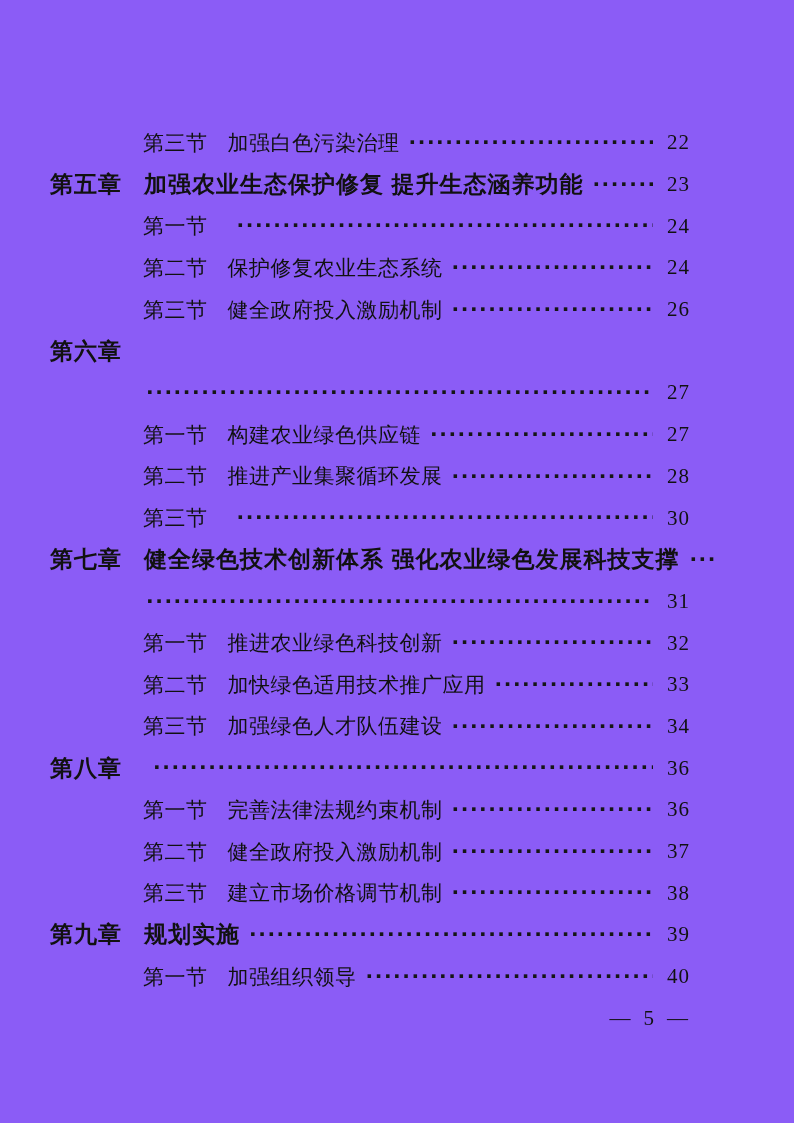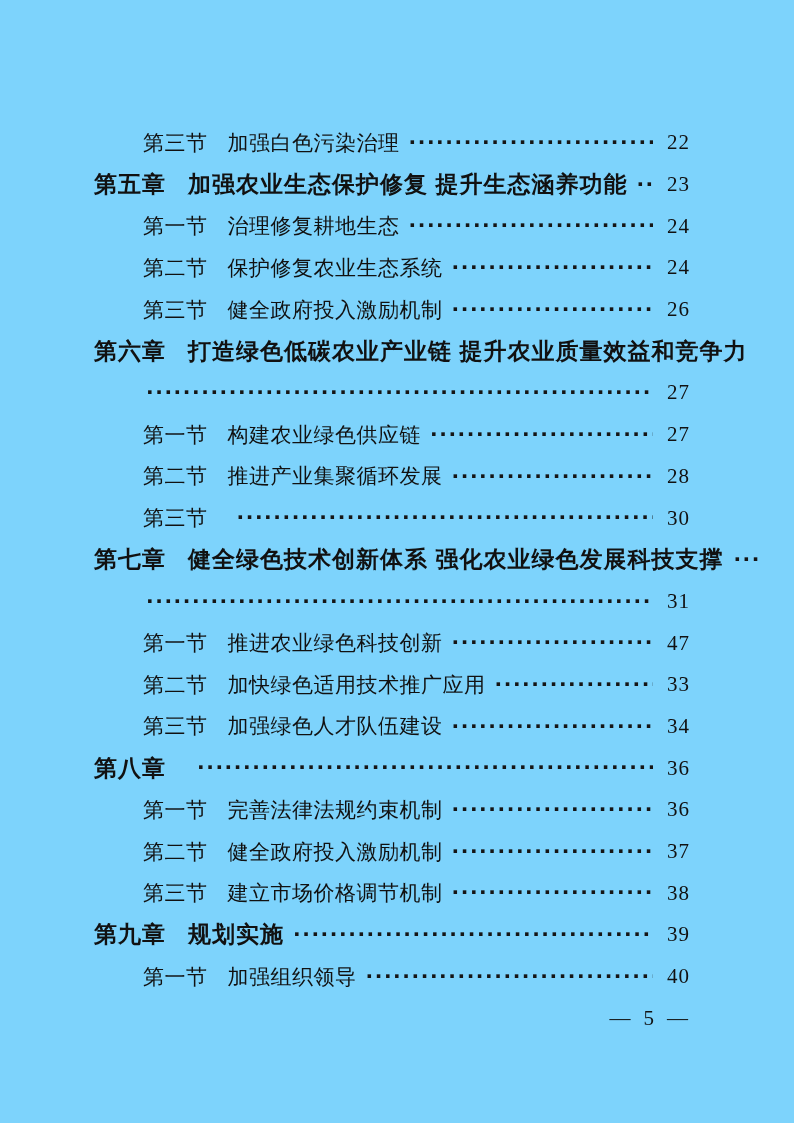--- a/index.html
+++ b/index.html
@@ -11,38 +11,38 @@
     width: 794px;
     height: 1123px;
     position: relative;
     overflow: hidden;
     font-family: "Liberation Serif", serif;
     color: #111111;
   }
   .page {
     position: absolute;
     inset: 0;
-    background: #7dd3fc;
+    background: #8b5cf6;
   }
   .toc-list {
     position: absolute;
     top: 122px;
     left: 0;
     right: 0;
   }
   .row {
     height: 41.7px;
     display: flex;
     align-items: center;
     padding-right: 104px;
     overflow: hidden;
     white-space: nowrap;
   }
   .row.chapter {
-    padding-left: 94px;
+    padding-left: 50px;
     font-family: "Liberation Sans", sans-serif;
     font-weight: bold;
     font-size: 23px;
     letter-spacing: 1px;
   }
   .row.section {
     padding-left: 143px;
     font-family: "Liberation Serif", serif;
     font-size: 21px;
     letter-spacing: 0.5px;
@@ -111,39 +111,37 @@
         <span class="pagenum">22</span>
       </div>
       <div class="row chapter">
         <span class="entry-label">第五章</span>
         <span class="entry-title">加强农业生态保护修复 提升生态涵养功能</span>
         <span class="leader">········································································································································································································</span>
         <span class="pagenum">23</span>
       </div>
       <div class="row section">
         <span class="entry-label">第一节</span>
-        <span class="entry-title">治理修复耕地生态</span>
         <span class="leader">········································································································································································································</span>
         <span class="pagenum">24</span>
       </div>
       <div class="row section">
         <span class="entry-label">第二节</span>
         <span class="entry-title">保护修复农业生态系统</span>
         <span class="leader">········································································································································································································</span>
         <span class="pagenum">24</span>
       </div>
       <div class="row section">
         <span class="entry-label">第三节</span>
         <span class="entry-title">健全政府投入激励机制</span>
         <span class="leader">········································································································································································································</span>
         <span class="pagenum">26</span>
       </div>
       <div class="row chapter">
         <span class="entry-label">第六章</span>
-        <span class="entry-title">打造绿色低碳农业产业链 提升农业质量效益和竞争力</span>
       </div>
       <div class="row cont">
         <span class="leader">········································································································································································································</span>
         <span class="pagenum">27</span>
       </div>
       <div class="row section">
         <span class="entry-label">第一节</span>
         <span class="entry-title">构建农业绿色供应链</span>
         <span class="leader">········································································································································································································</span>
         <span class="pagenum">27</span>
@@ -165,21 +163,21 @@
         <span class="leader short">····</span>
       </div>
       <div class="row cont">
         <span class="leader">········································································································································································································</span>
         <span class="pagenum">31</span>
       </div>
       <div class="row section">
         <span class="entry-label">第一节</span>
         <span class="entry-title">推进农业绿色科技创新</span>
         <span class="leader">········································································································································································································</span>
-        <span class="pagenum">47</span>
+        <span class="pagenum">32</span>
       </div>
       <div class="row section">
         <span class="entry-label">第二节</span>
         <span class="entry-title">加快绿色适用技术推广应用</span>
         <span class="leader">········································································································································································································</span>
         <span class="pagenum">33</span>
       </div>
       <div class="row section">
         <span class="entry-label">第三节</span>
         <span class="entry-title">加强绿色人才队伍建设</span>

